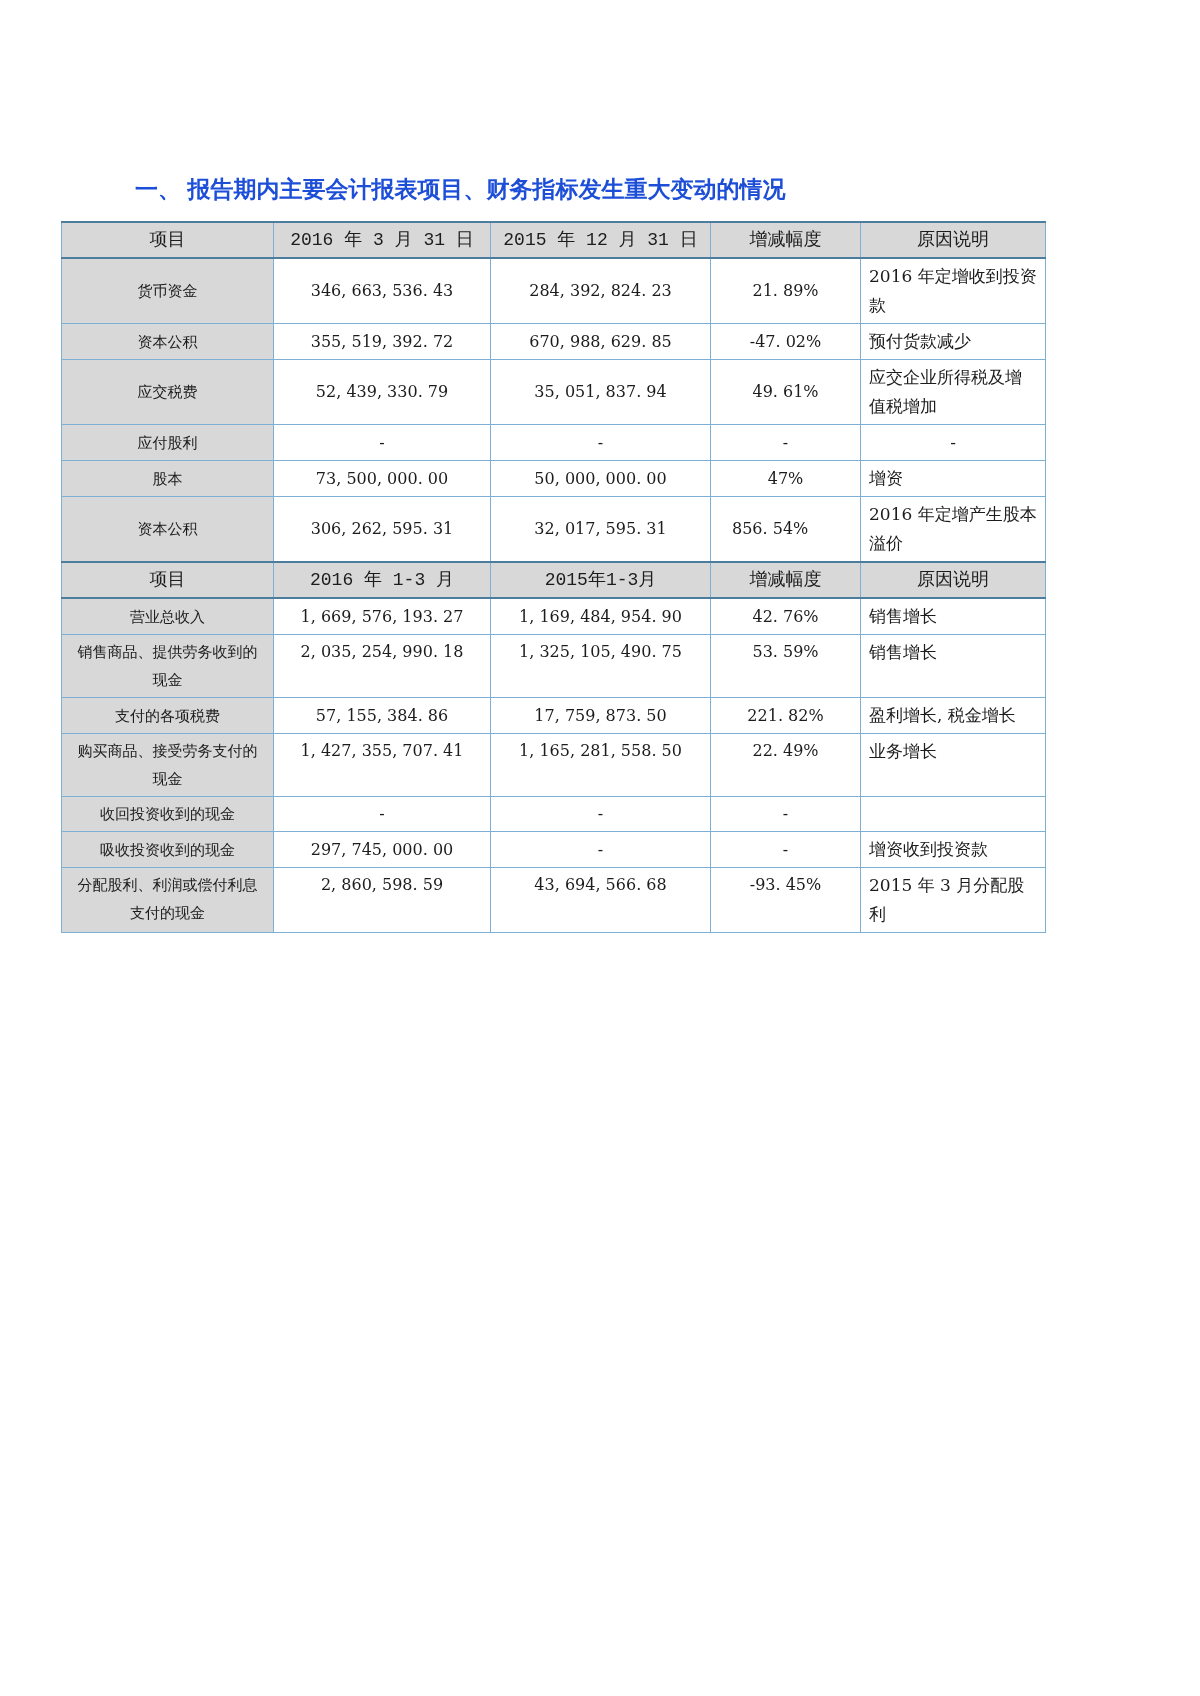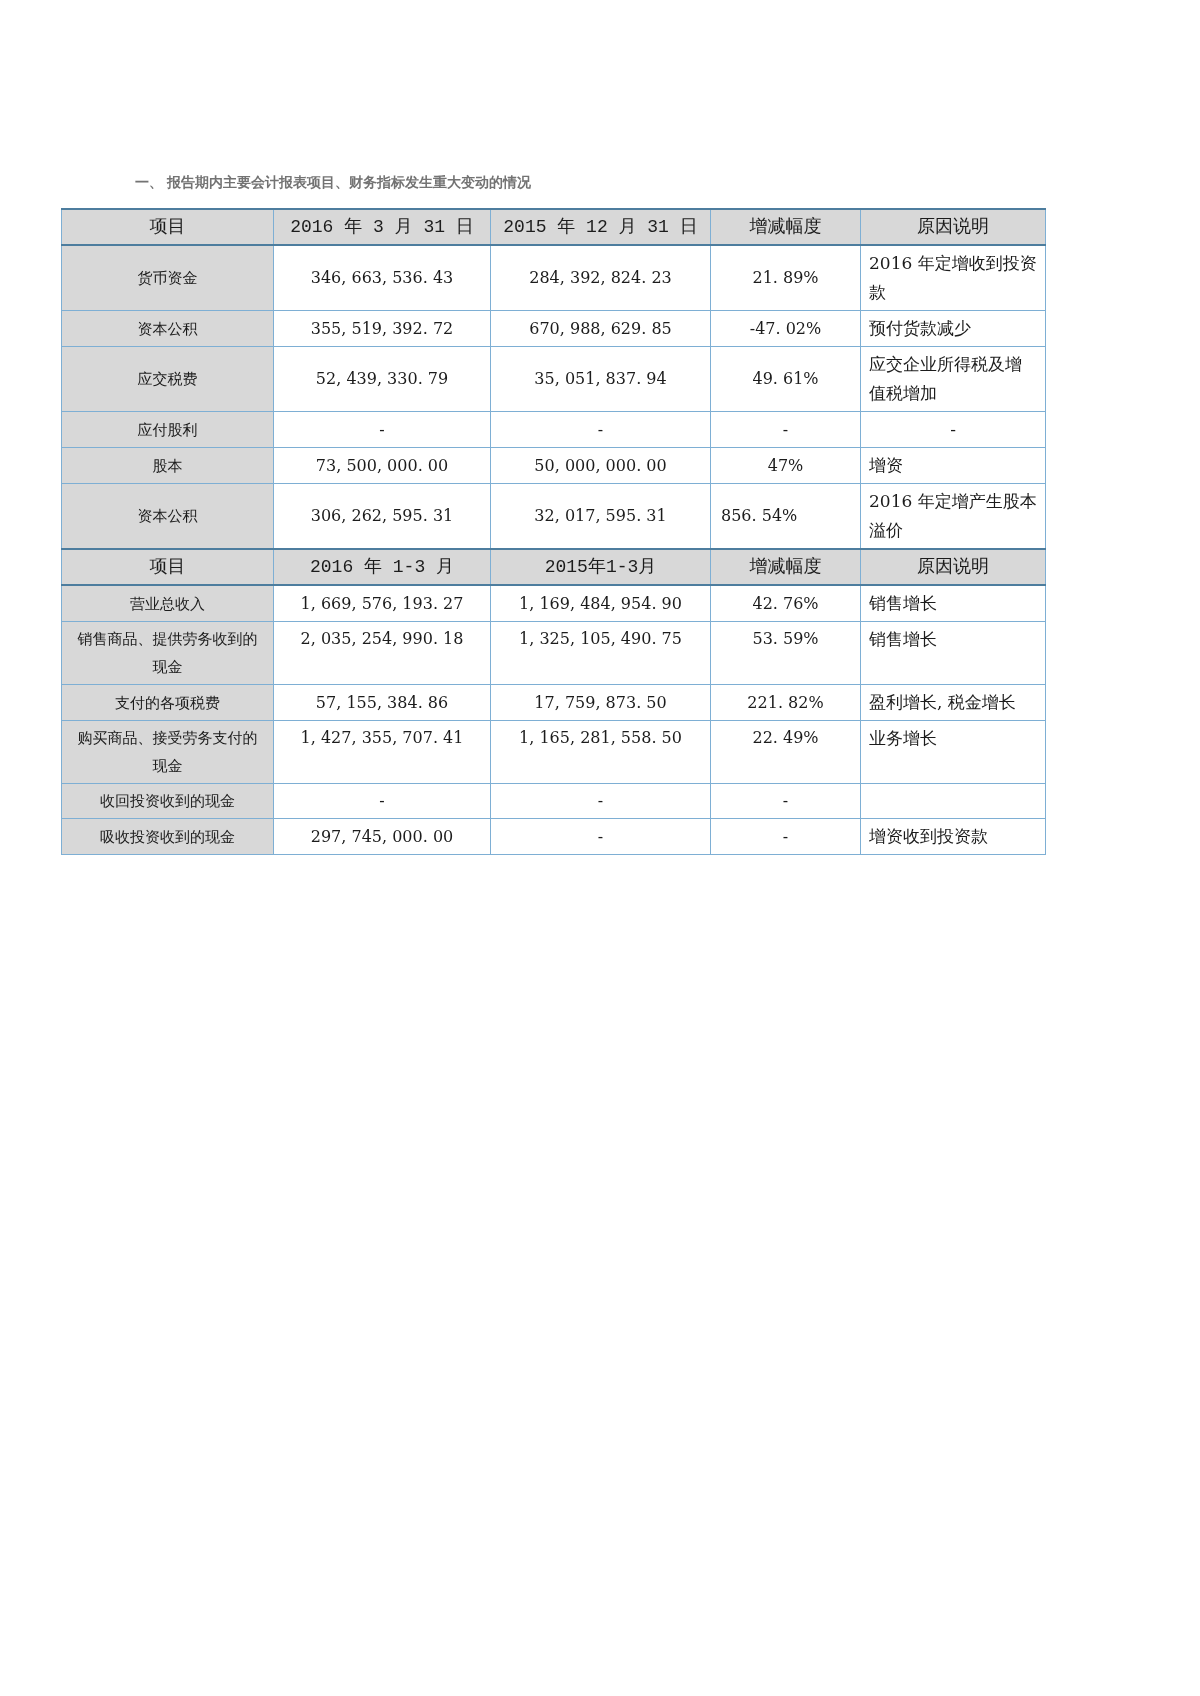--- a/index.html
+++ b/index.html
@@ -24,22 +24,22 @@
     font-weight: bold;
     font-size: 31px;
     letter-spacing: 1px;
     color: #111;
   }
   .section-heading {
     margin-top: 42px;
     padding-left: 74px;
     font-family: "Liberation Sans", sans-serif;
     font-weight: bold;
-    font-size: 14px;
-    color: #737373;
+    font-size: 23px;
+    color: #1d4ed8;
   }
   table.fin {
     margin-top: 16px;
     border-collapse: collapse;
     table-layout: fixed;
     width: 984px;
   }
   table.fin td {
     border: 1px solid var(--grid, #7eafd4);
     vertical-align: middle;
@@ -133,21 +133,21 @@
           <td class="label">股本</td>
           <td class="num">73, 500, 000. 00</td>
           <td class="num">50, 000, 000. 00</td>
           <td class="num">47%</td>
           <td class="reason">增资</td>
         </tr>
         <tr>
           <td class="label">资本公积</td>
           <td class="num">306, 262, 595. 31</td>
           <td class="num">32, 017, 595. 31</td>
-          <td class="num" style="text-align: left; padding-left: 10px;">856. 54%</td>
+          <td class="num" style="text-align: left; padding-left: 21px;">856. 54%</td>
           <td class="reason">2016 年定增产生股本溢价</td>
         </tr>
         <tr class="hdr-row">
           <td>项目</td>
           <td>2016 年 1-3 月</td>
           <td>2015年1-3月</td>
           <td>增减幅度</td>
           <td>原因说明</td>
         </tr>
         <tr>
@@ -185,16 +185,23 @@
           <td class="num">-</td>
           <td class="reason"></td>
         </tr>
         <tr>
           <td class="label">吸收投资收到的现金</td>
           <td class="num">297, 745, 000. 00</td>
           <td class="num">-</td>
           <td class="num">-</td>
           <td class="reason">增资收到投资款</td>
         </tr>
+        <tr class="vtop">
+          <td class="label">分配股利、利润或偿付利息支付的现金</td>
+          <td class="num">2, 860, 598. 59</td>
+          <td class="num">43, 694, 566. 68</td>
+          <td class="num">-93. 45%</td>
+          <td class="reason">2015 年 3 月分配股利</td>
+        </tr>
       </tbody>
   </table>
 
 </div>
 
 </body></html>

